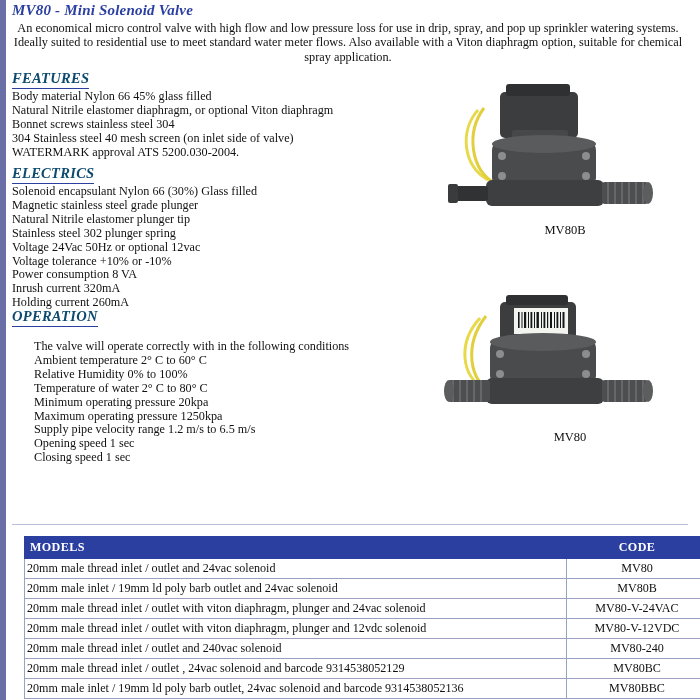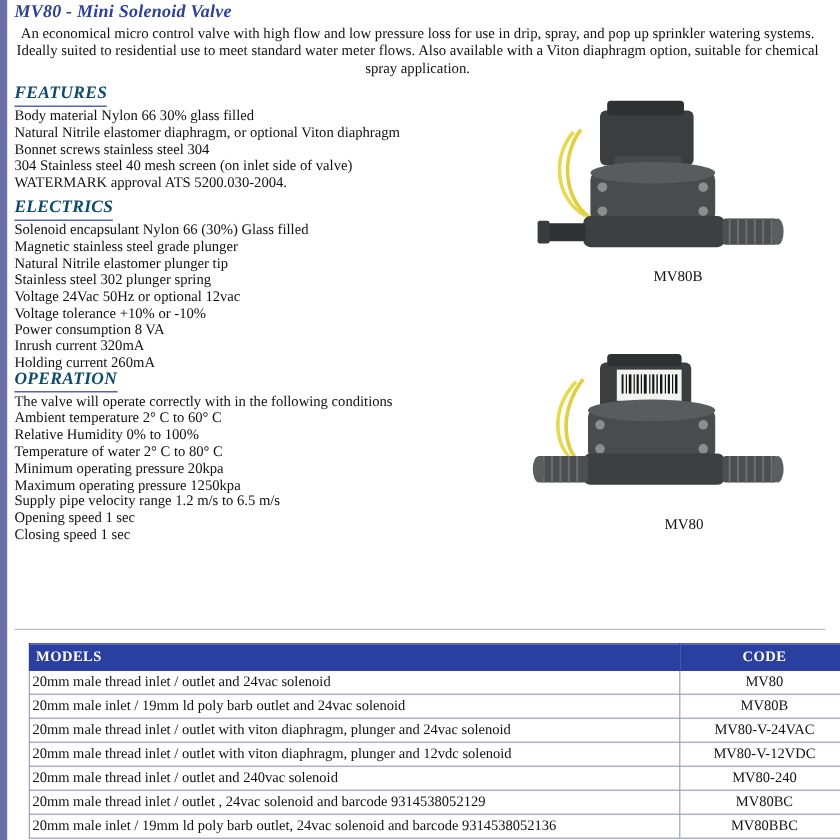--- a/index.html
+++ b/index.html
@@ -131,21 +131,21 @@
 <div class="page">
 
   <div class="title">MV80 - Mini Solenoid Valve</div>
 
   <div class="intro">An economical micro control valve with high flow and low pressure loss for use in drip, spray, and pop up sprinkler watering systems. Ideally suited to residential use to meet standard water meter flows. Also available with a Viton diaphragm option, suitable for chemical spray application.</div>
 
   <div class="section-head" style="left:12px; top:70px;">
     <span class="underline">FEATURES</span>
   </div>
   <div class="list" style="top:90px;">
-    <div>Body material Nylon 66 30% glass filled</div>
+    <div>Body material Nylon 66 45% glass filled</div>
     <div>Natural Nitrile elastomer diaphragm, or optional Viton diaphragm</div>
     <div>Bonnet screws stainless steel 304</div>
     <div>304 Stainless steel 40 mesh screen (on inlet side of valve)</div>
     <div>WATERMARK approval ATS 5200.030-2004.</div>
   </div>
 
   <div class="section-head" style="left:12px; top:165px;">
     <span class="underline">ELECTRICS</span>
   </div>
   <div class="list" style="top:185px;">
@@ -156,21 +156,21 @@
     <div>Voltage 24Vac 50Hz or optional 12vac</div>
     <div>Voltage tolerance +10% or -10%</div>
     <div>Power consumption 8 VA</div>
     <div>Inrush current 320mA</div>
     <div>Holding current 260mA</div>
   </div>
 
   <div class="section-head" style="left:12px; top:308px;">
     <span class="underline">OPERATION</span>
   </div>
-  <div class="list" style="top:328px;">
+  <div class="list" style="top:340px;margin-left:22px;">
     <div>The valve will operate correctly with in the following conditions</div>
     <div>Ambient temperature 2° C to 60° C</div>
     <div>Relative Humidity 0% to 100%</div>
     <div>Temperature of water 2° C to 80° C</div>
     <div>Minimum operating pressure 20kpa</div>
     <div>Maximum operating pressure 1250kpa</div>
     <div>Supply pipe velocity range 1.2 m/s to 6.5 m/s</div>
     <div>Opening speed 1 sec</div>
     <div>Closing speed 1 sec</div>
   </div>

